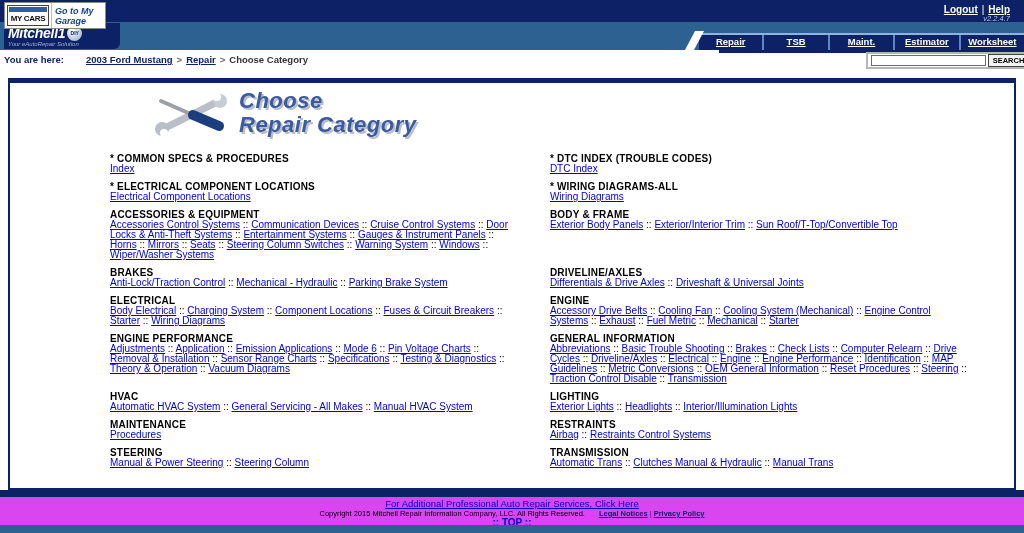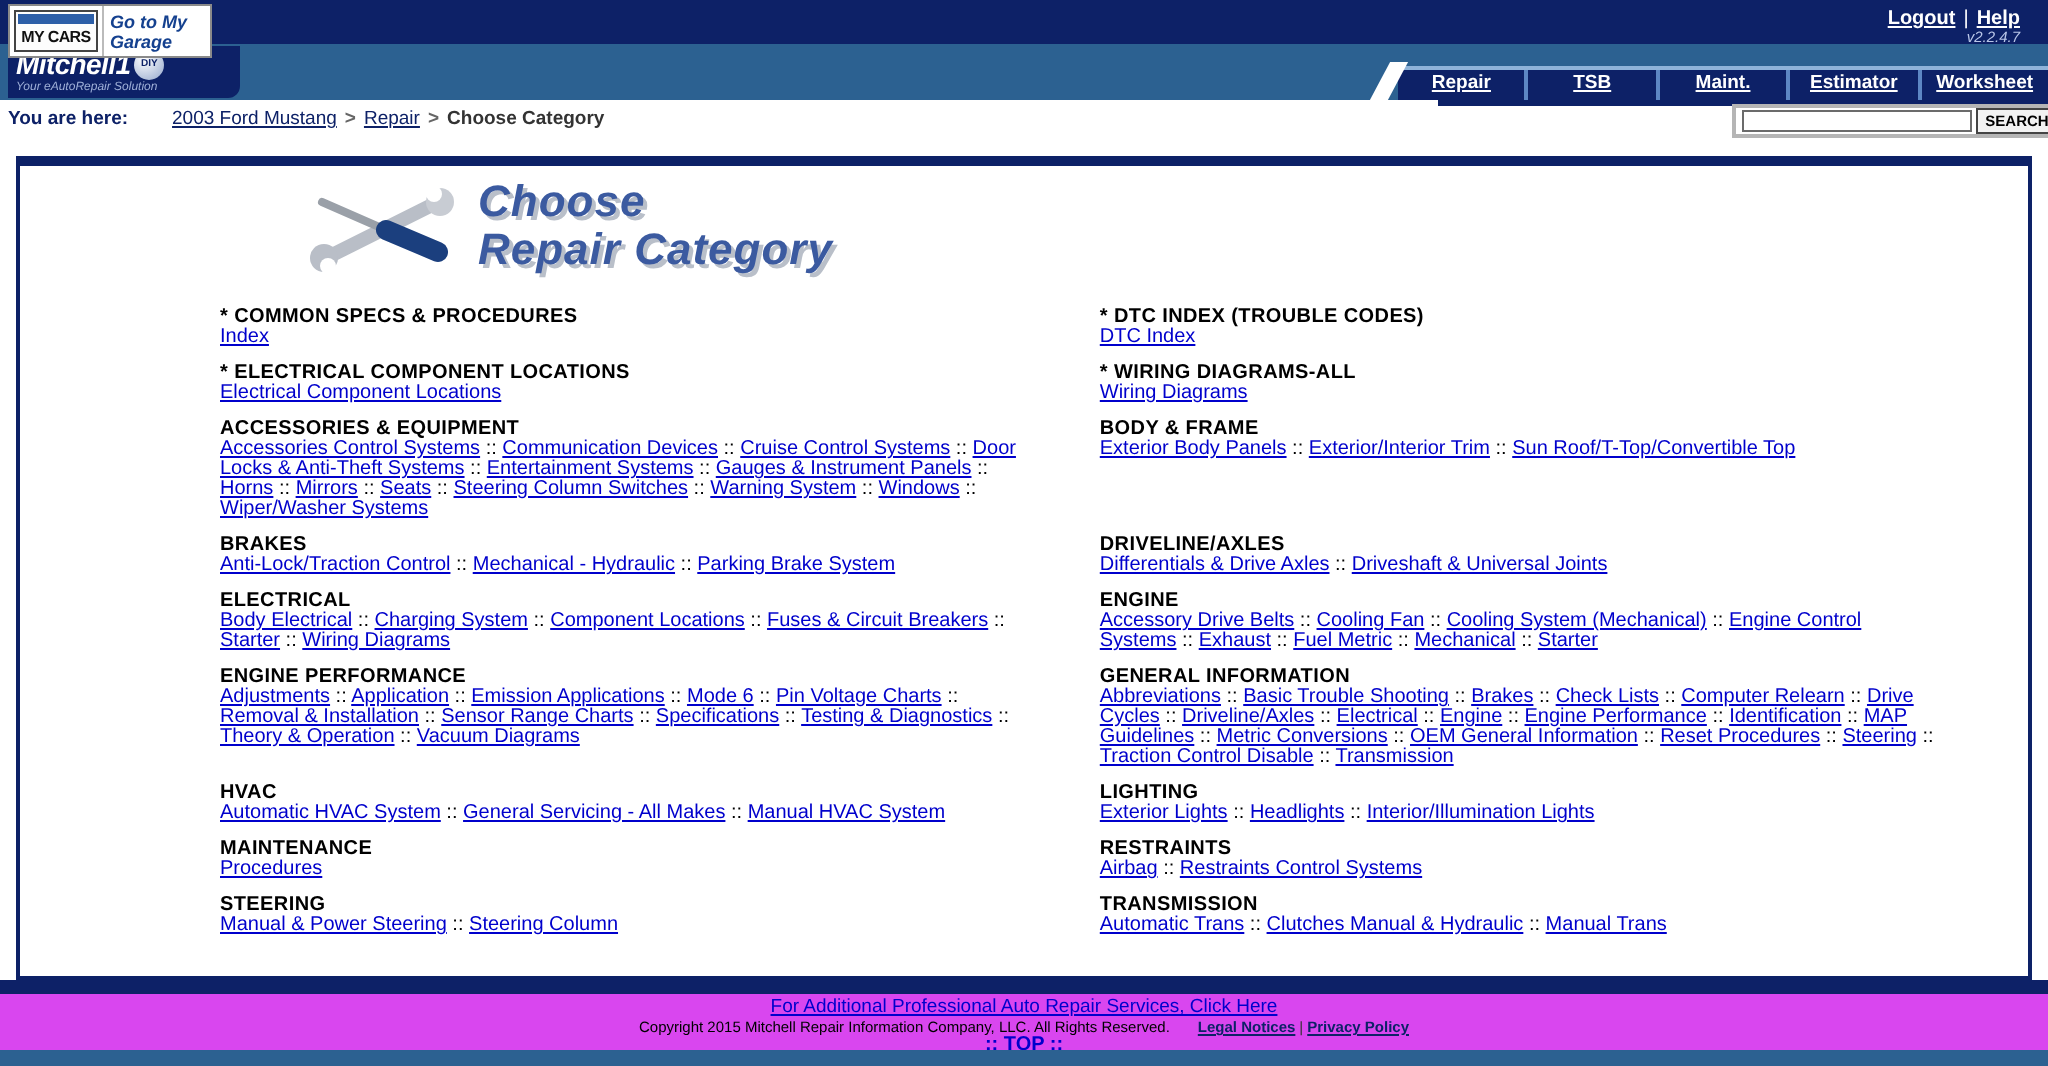--- a/index.html
+++ b/index.html
@@ -39,21 +39,21 @@
   .tabstrip { position:absolute; left:699px; top:33px; width:325px; height:17px; background:#0d2167;
     border-top:2px solid #8fb3d9; display:flex; z-index:1; }
   .tab { flex:1; text-align:center; font-size:9.5px; font-weight:bold; color:#fff; line-height:14px; }
   .tab + .tab { border-left:2px solid #5d87c4; }
   .tab span { text-decoration:underline; color:#fff; }
   .understrip { position:absolute; left:719px; top:50px; width:305px; height:3px; background:#0d2167; }
 
   
   .crumb-row { position:absolute; left:4px; top:54px; font-size:9.5px; color:#333; }
   .crumb-prefix { font-weight:bold; color:#0d2167; margin-right:22px; }
-  .crumb-row a { color:#0d2167; font-weight:normal; text-decoration:underline;text-align:center; }
+  .crumb-row a { color:#0d2167; font-weight:bold; text-decoration:underline;text-align:center; }
   .crumb-sep { color:#666; margin:0 4px; font-weight:bold; }
   .crumb-current { font-weight:bold; color:#333; }
 
   .searchbox { position:absolute; left:866px; top:52px; width:166px; height:17px; background:#fff;
     border:2px solid #b5b5b5; display:flex; align-items:center; padding:0 1px 0 3px; }
   .search-input { flex:1; height:11px; border:1px solid #6b6b6b; font-size:9px; padding:0 2px; min-width:0; }
   .search-btn { width:41px; height:13px; margin-left:2px; background:#f2f2f2; border:1px solid #444;
     font-size:7.5px; font-weight:bold; color:#000; line-height:10px; font-family:inherit; }
 
   

